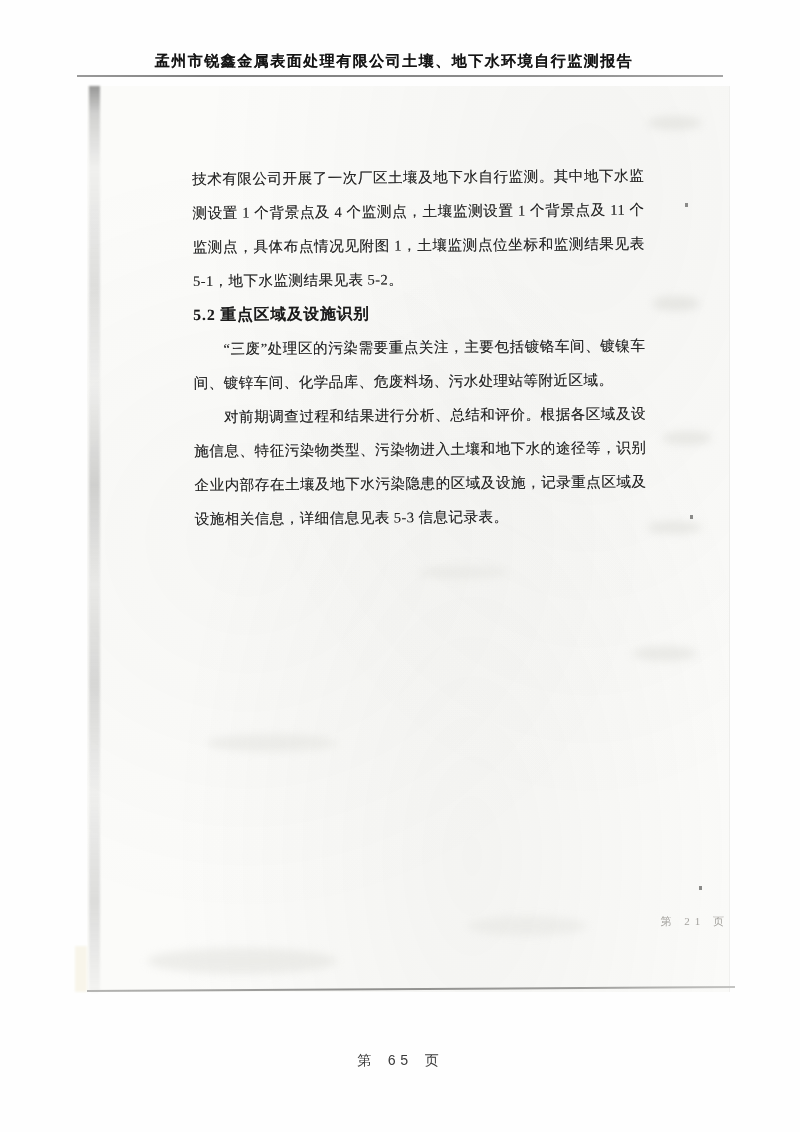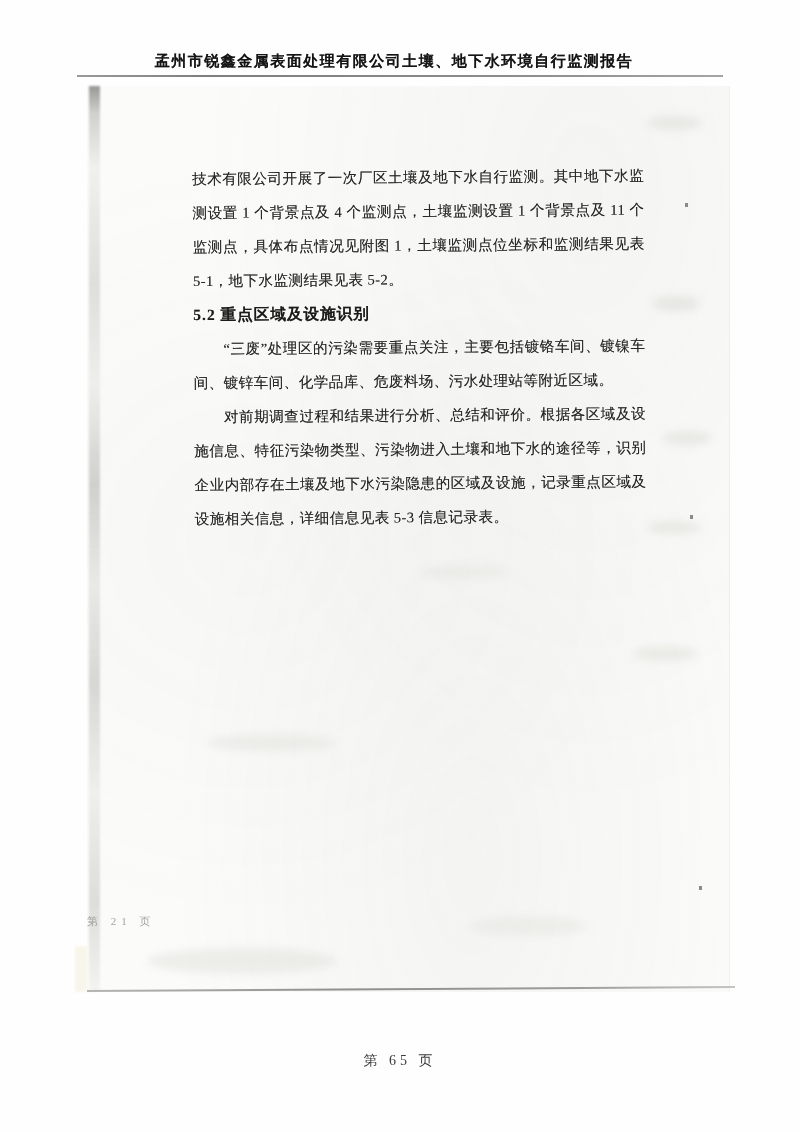--- a/index.html
+++ b/index.html
@@ -123,36 +123,37 @@
     text-align: left;
     text-align-last: left;
     letter-spacing: 1px;
     color: #1b1b1b;
   }
 
   .scan-pagenum {
     position: absolute;
     left: 0; width: 642px;
     top: 828px;
-    text-align: left;
+    text-align: right;
     font-size: 11px;
     letter-spacing: 5px;
     color: #9b9994;
     opacity: 0.9;
   }
 
   
   .footer-pagenum {
     position: absolute;
     left: 0; right: 0;
     top: 1052px;
     text-align: center;
     font-size: 14px;
     letter-spacing: 4px;
     color: #3a3a3a;
+    font-family: Liberation Mono, monospace;
   }
 </style>
 </head>
 <body>
 
 <div id="page">
 
   <div class="header-title">孟州市锐鑫金属表面处理有限公司土壤、地下水环境自行监测报告</div>
   <div class="header-rule"></div>
 

